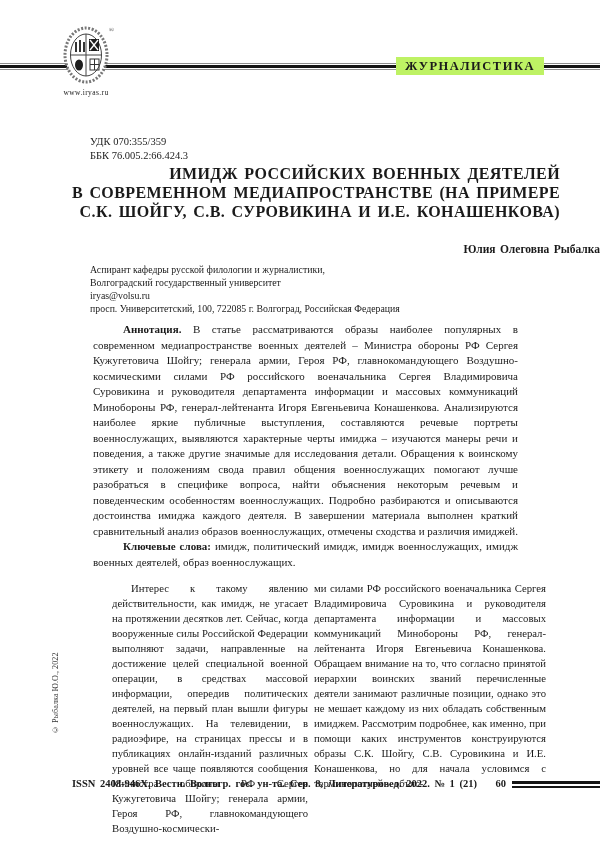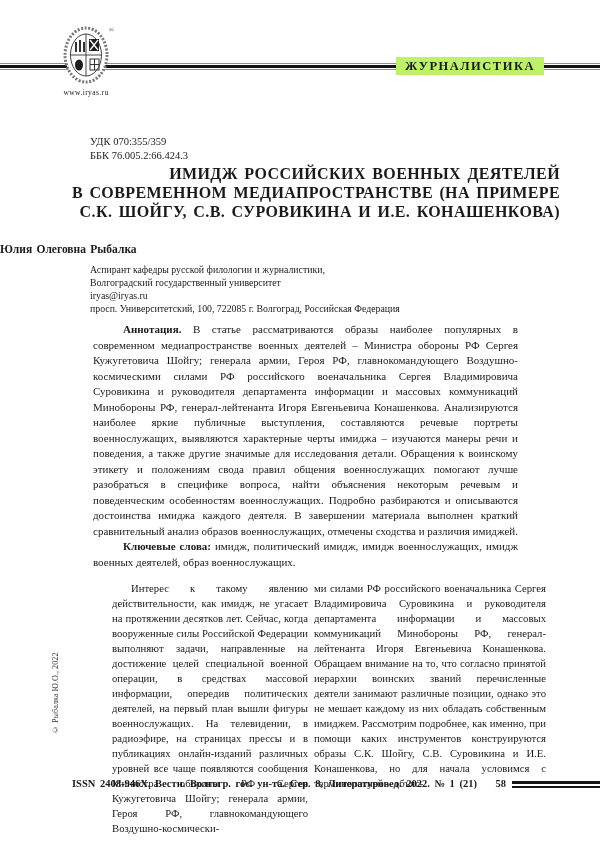--- a/index.html
+++ b/index.html
@@ -20,21 +20,21 @@
   .logo .rmark{position:absolute;right:-2px;top:0;font-size:7px;color:#444;}
   .logo .url{font-size:7.5px;color:#222;letter-spacing:.4px;margin-top:-2px;}
   
   .udk{position:absolute;left:90px;top:119px;font-size:10.5px;line-height:14px;margin-top:16px;}
   
   .title{
     position:absolute;left:40px;right:40px;top:164px;text-align:right;
     font-weight:bold;font-size:16px;line-height:19px;letter-spacing:.4px;word-spacing:2px;
   }
   .author{
-    position:absolute;left:0;right:0;top:243px;text-align:left;
+    position:absolute;left:0;right:0;top:243px;text-align:right;
     font-weight:bold;font-size:11.5px;word-spacing:1.5px;
   }
   .affiliation{position:absolute;left:90px;top:263px;font-size:9.8px;line-height:13px;}
   
   .abstract-block{position:absolute;left:93px;width:425px;top:322px;
     font-size:11px;line-height:15.5px;text-align:justify;}
   .abstract-block p{margin:0;text-indent:30px;}
   .lbl-bold{font-weight:bold;}
   
   .columns{position:absolute;left:76px;top:581px;width:470px;display:flex;gap:6px;}
@@ -100,21 +100,21 @@
     <div>ИМИДЖ РОССИЙСКИХ ВОЕННЫХ ДЕЯТЕЛЕЙ</div>
     <div>В СОВРЕМЕННОМ МЕДИАПРОСТРАНСТВЕ (НА ПРИМЕРЕ</div>
     <div>С.К. ШОЙГУ, С.В. СУРОВИКИНА И И.Е. КОНАШЕНКОВА)</div>
   </div>
 
   <div class="author">Юлия Олеговна Рыбалка</div>
 
   <div class="affiliation">
     <div>Аспирант кафедры русской филологии и журналистики,</div>
     <div>Волгоградский государственный университет</div>
-    <div>iryas@iryas.ru</div>
+    <div>iryas@volsu.ru</div>
     <div>просп. Университетский, 100, 722085 г. Волгоград, Российская Федерация</div>
   </div>
 
   <div class="abstract-block">
     <p><span class="lbl-bold">Аннотация.</span><span> В статье рассматриваются образы наиболее популярных в современном медиапространстве военных деятелей – Министра обороны РФ Сергея Кужугетовича Шойгу; генерала армии, Героя РФ, главнокомандующего Воздушно-космическими силами РФ российского военачальника Сергея Владимировича Суровикина и руководителя департамента информации и массовых коммуникаций Минобороны РФ, генерал-лейтенанта Игоря Евгеньевича Конашенкова. Анализируются наиболее яркие публичные выступления, составляются речевые портреты военнослужащих, выявляются характерные черты имиджа – изучаются манеры речи и поведения, а также другие значимые для исследования детали. Обращения к воинскому этикету и положениям свода правил общения военнослужащих помогают лучше разобраться в специфике вопроса, найти объяснения некоторым речевым и поведенческим особенностям военнослужащих. Подробно разбираются и описываются достоинства имиджа каждого деятеля. В завершении материала выполнен краткий сравнительный анализ образов военнослужащих, отмечены сходства и различия имиджей.</span></p>
     <p><span class="lbl-bold">Ключевые слова:</span><span> имидж, политический имидж, имидж военнослужащих, имидж военных деятелей, образ военнослужащих.</span></p>
   </div>
 
   <div class="columns">
     <div class="col first">
@@ -122,20 +122,20 @@
     </div>
     <div class="col">
       <p>ми силами РФ российского военачальника Сергея Владимировича Суровикина и руководителя департамента информации и массовых коммуникаций Минобороны РФ, генерал-лейтенанта Игоря Евгеньевича Конашенкова. Обращаем внимание на то, что согласно принятой иерархии воинских званий перечисленные деятели занимают различные позиции, однако это не мешает каждому из них обладать собственным имиджем. Рассмотрим подробнее, как именно, при помощи каких инструментов конструируются образы С.К. Шойгу, С.В. Суровикина и И.Е. Конашенкова, но для начала условимся с терминологией – объяс-</p>
     </div>
   </div>
 
   <div class="copyright-vertical">© Рыбалка Ю.О., 2022</div>
 
   <div class="footer">
     <span>ISSN 2408-946X. Вестн. Волгогр. гос. ун-та. Сер. 8, Литературовед. 2022. № 1 (21)</span>
-    <span>58</span>
+    <span>60</span>
   </div>
   <div class="footer-rule">
     <div class="fr1"></div>
     <div class="fr2"></div>
   </div>
 
 </div>
 
 </body></html>

